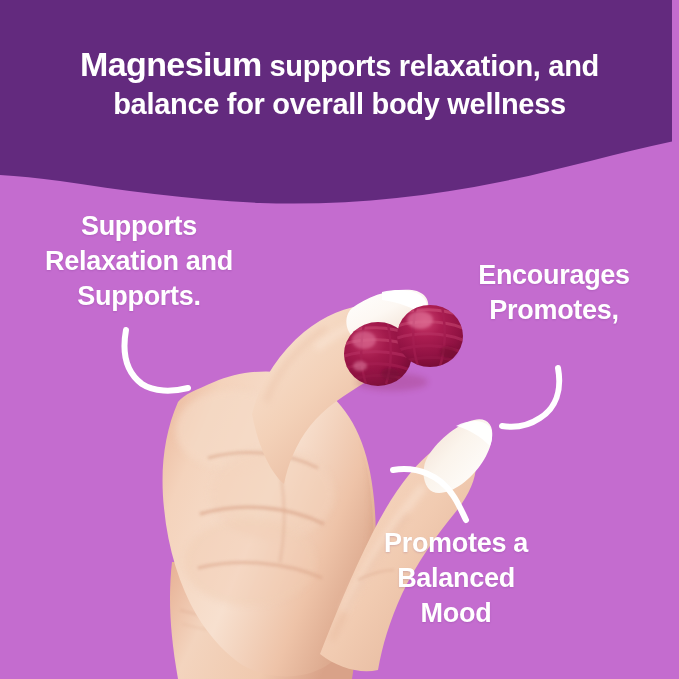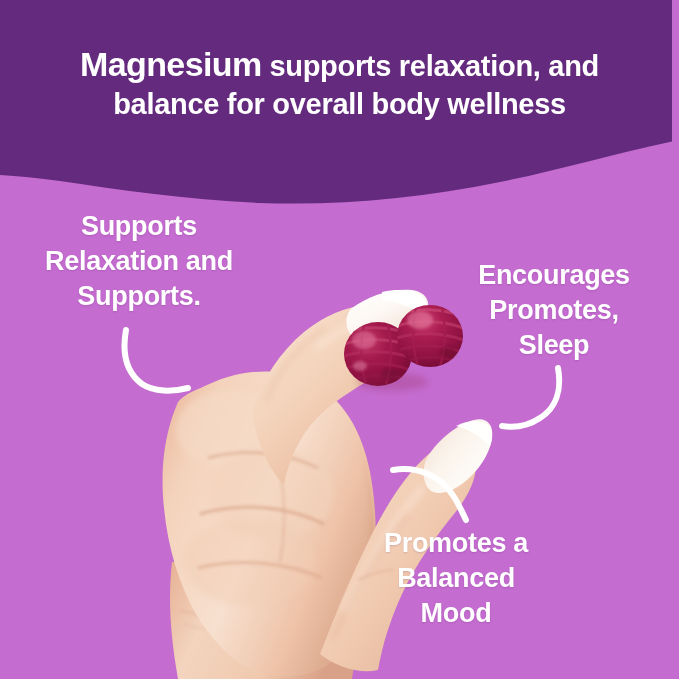--- a/index.html
+++ b/index.html
@@ -281,21 +281,20 @@
     <span>Relaxation and</span>
     <span>Supports.</span>
   </div>
   <svg class="arc" id="arc-relaxation" viewBox="0 0 74 68">
     <path d="M8,4 C4,26 8,46 24,58 C36,66 54,66 70,62" stroke="#ffffff" stroke-width="6" stroke-linecap="round" fill="none"></path>
   </svg>
 
   <div class="callout" id="callout-sleep">
     <span>Encourages</span>
     <span>Promotes,</span>
-    <span>Sleep</span>
   </div>
   <svg class="arc" id="arc-sleep" viewBox="0 0 68 66">
     <path d="M60,4 C64,26 58,44 42,54 C30,62 16,64 4,62" stroke="#ffffff" stroke-width="6" stroke-linecap="round" fill="none"></path>
   </svg>
 
   <div class="callout" id="callout-mood">
     <span>Promotes a</span>
     <span>Balanced</span>
     <span>Mood</span>
   </div>

